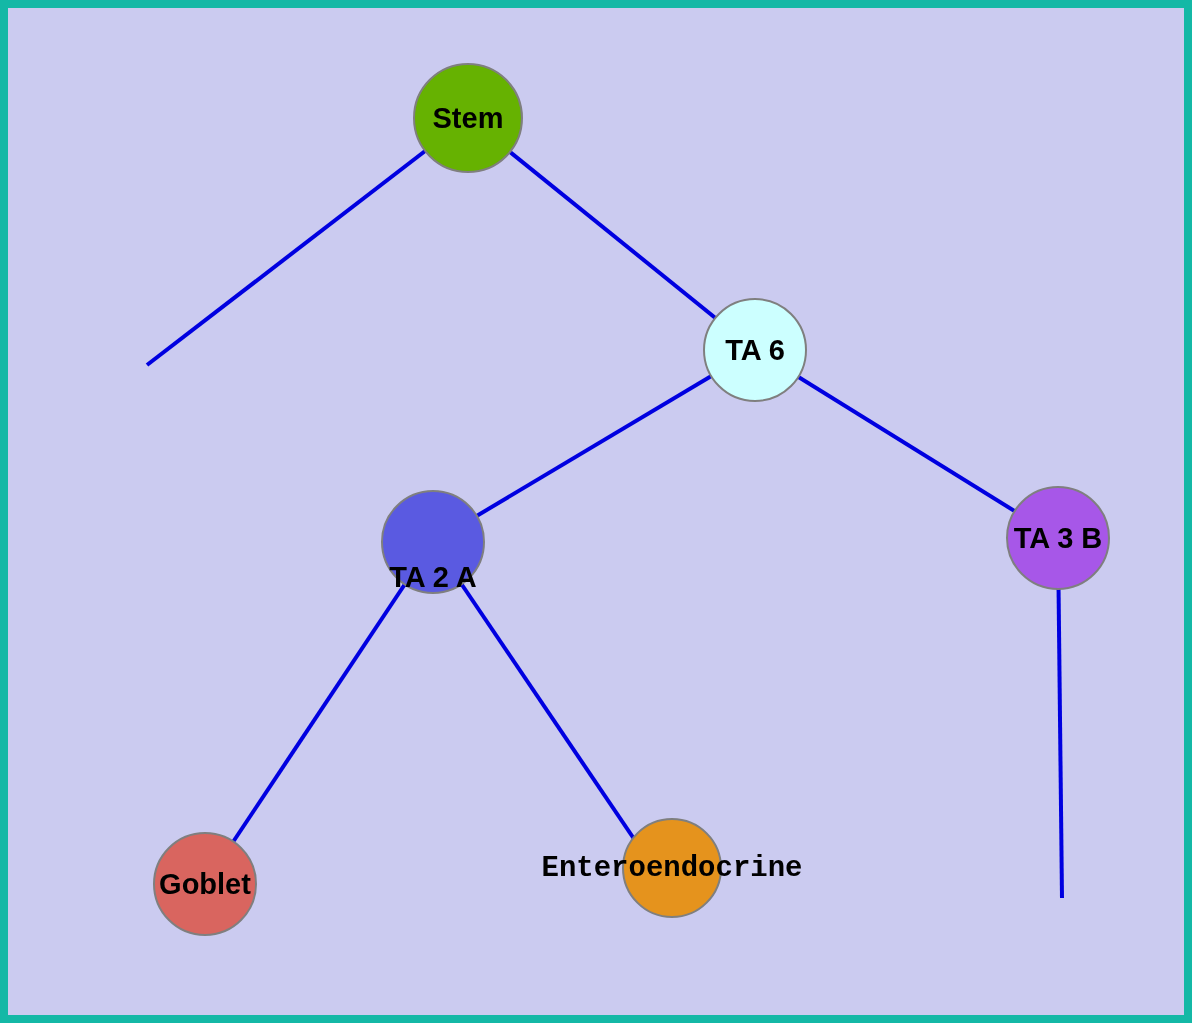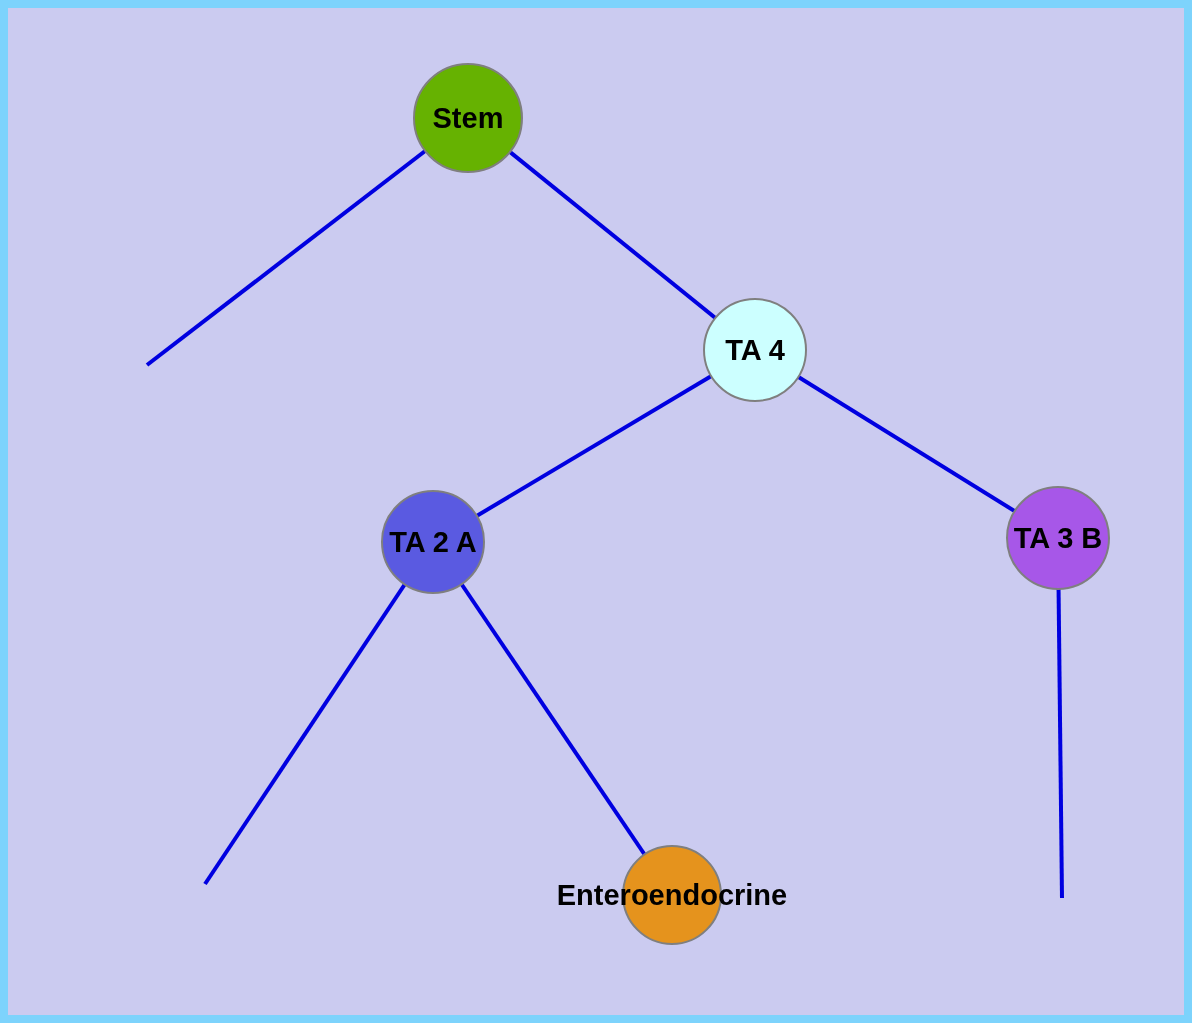--- a/index.html
+++ b/index.html
@@ -5,21 +5,21 @@
   html, body {
     margin: 0;
     padding: 0;
     background: #ffffff;
     font-family: "Liberation Sans", sans-serif;
   }
   #stage {
     position: relative;
     width: 1192px;
     height: 1023px;
-    background: #7dd3fc;
+    background: #14b8a6;
     overflow: hidden;
   }
   #canvas {
     position: absolute;
     left: 8px;
     top: 8px;
     right: 8px;
     bottom: 8px;
   }
   #edges {
@@ -69,29 +69,32 @@
     <line x1="433" y1="542" x2="672" y2="895"></line>
     <line x1="1058" y1="538" x2="1062" y2="898"></line>
   </svg>
 
   <div class="node" style="left: 468px; top: 118px; width: 110px; height: 110px; background-color: rgb(102, 178, 1);">
     <span class="node-label">Stem</span>
   </div>
 
 
   <div class="node" style="left: 755px; top: 350px; width: 104px; height: 104px; background-color: rgb(204, 255, 255);">
-    <span class="node-label">TA 4</span>
+    <span class="node-label">TA 6</span>
   </div>
 
-  <div class="node" style="left: 433px; top: 542px; width: 104px; height: 104px; background-color: rgb(90, 90, 225);">
+  <div class="node" style="left: 433px; top: 542px; width: 104px; height: 104px; background-color: rgb(90, 90, 225); align-items: flex-end;">
     <span class="node-label">TA 2 A</span>
   </div>
 
   <div class="node" style="left: 1058px; top: 538px; width: 104px; height: 104px; background-color: rgb(167, 87, 232);">
     <span class="node-label">TA 3 B</span>
   </div>
 
+  <div class="node" style="left: 205px; top: 884px; width: 104px; height: 104px; background-color: rgb(217, 101, 95);">
+    <span class="node-label">Goblet</span>
+  </div>
 
-  <div class="node" style="left: 672px; top: 895px; width: 100px; height: 100px; background-color: rgb(229, 147, 29);">
+  <div class="node" style="left: 672px; top: 868px; width: 100px; height: 100px; background-color: rgb(229, 147, 29); font-family: Liberation Mono, monospace;">
     <span class="node-label">Enteroendocrine</span>
   </div>
 
 </div>
 
 </body></html>

